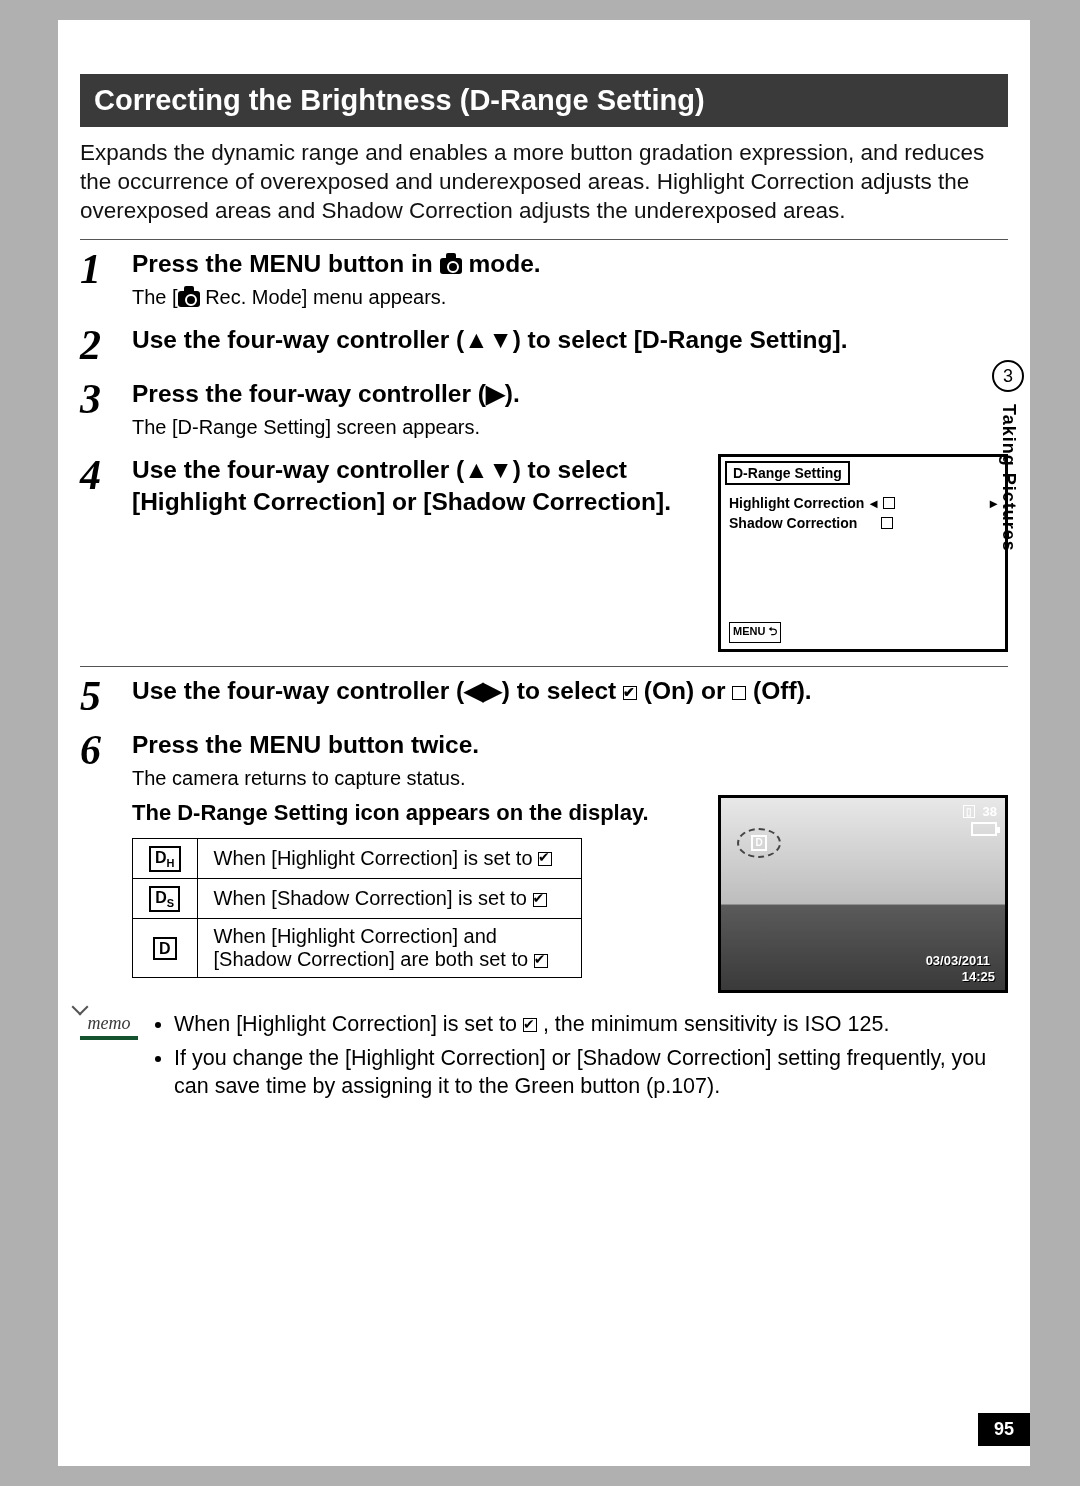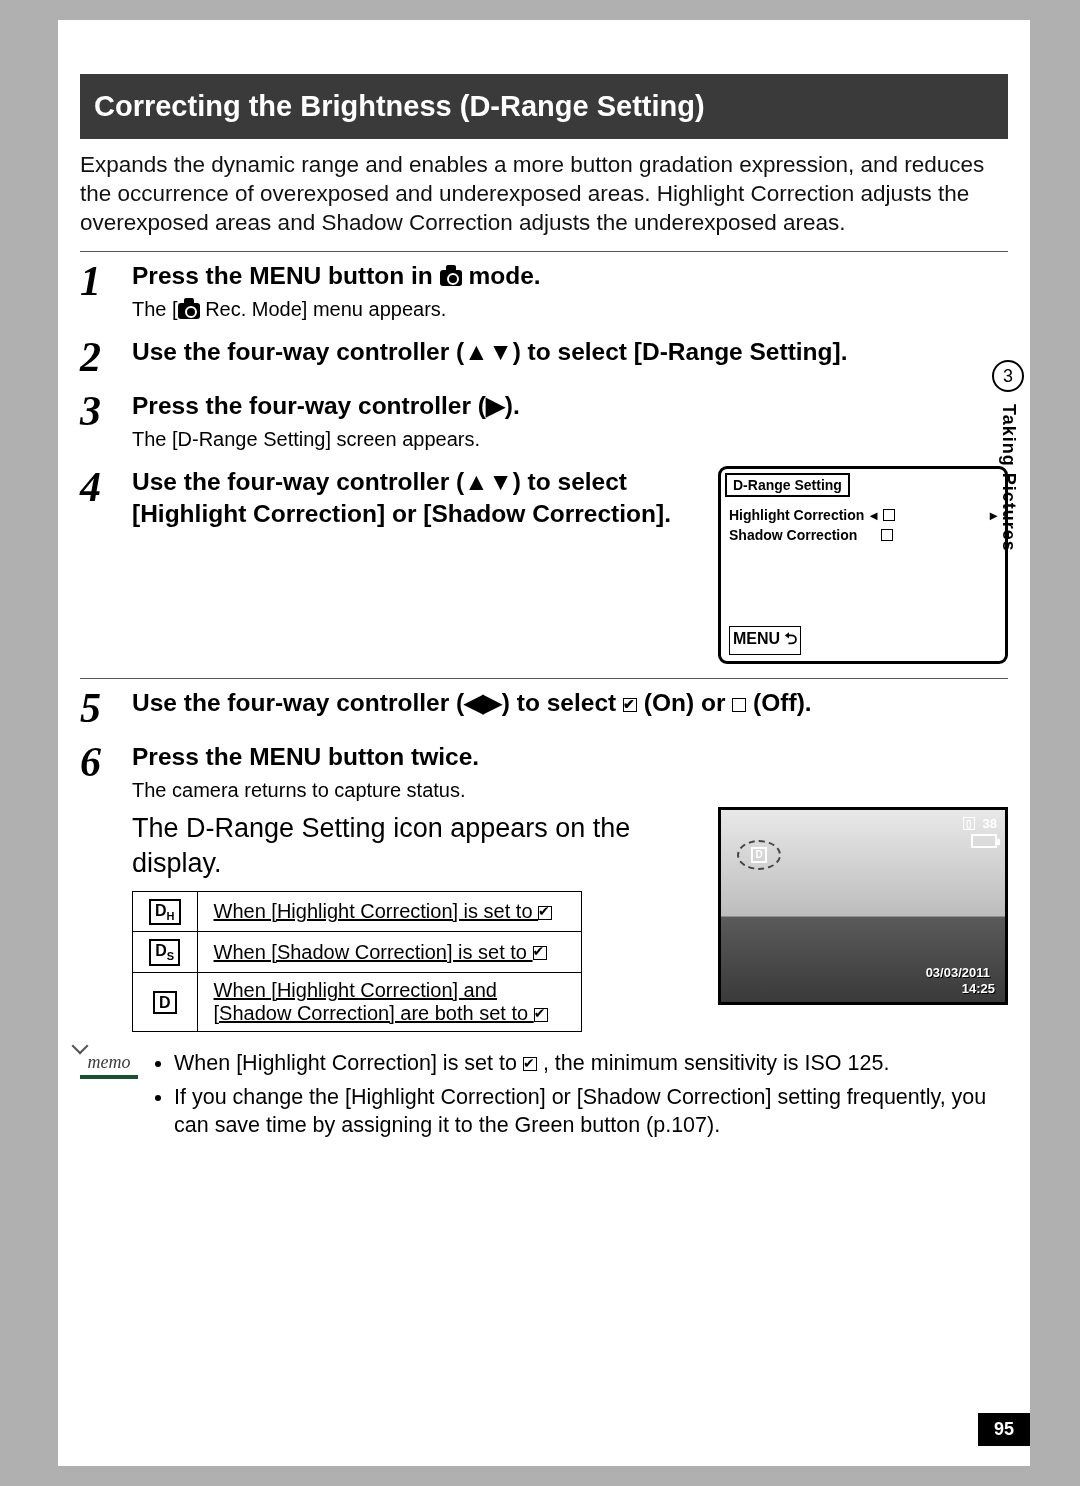--- a/index.html
+++ b/index.html
@@ -17,21 +17,21 @@
     width: 972px;
     height: 1446px;
     background: #fff;
   }
   .section-title {
     margin: 54px 22px 0 22px;
     background: #3a3a3a;
     color: #fff;
     font-size: 29px;
     font-weight: bold;
-    padding: 16px 14px;
+    padding: 10px 14px;
   }
   .intro {
     margin: 12px 22px 0 22px;
     font-size: 22.5px;
     line-height: 1.28;
     color: #111;
   }
   .rule { margin: 14px 22px 0 22px; border: 0; border-top: 1.5px solid #555; }
   .step {
     margin: 8px 22px 0 22px;
@@ -74,29 +74,29 @@
     display:inline-block;
     outline: 2px solid #000;
     padding: 2px 6px;
     font-weight: bold;
     font-size: 14px;
     margin-bottom: 8px;
   }
   .lcd-row { display:flex; justify-content:space-between; align-items:center; font-weight:bold; font-size:14px; margin:4px 2px;}
   .lcd-left { display:flex; align-items:center; gap:6px;}
   .lcd-box-sq { display:inline-block; width:12px; height:12px; border:1.5px solid #000;}
-  .lcd-menu { position:absolute; bottom:6px; left:8px; font-size:16px; font-weight:bold; border:1px solid #000; padding:0 3px;}
+  .lcd-menu { position:absolute; bottom:6px; left:8px; font-size:11px; font-weight:bold; border:1px solid #000; padding:0 3px;}
   .step4-wrap { display:flex; gap:8px; align-items:flex-start; }
   .icon-table {
     margin-left: 78px;
     border-collapse: collapse;
     width: 450px;
     font-size: 20px;
   }
-  .icon-table td { border:1.5px solid #000; padding:6px 16px; vertical-align:middle;text-decoration:underline;}
+  .icon-table td { border:1.5px solid #000; padding:6px 16px; vertical-align:middle;}
   .icon-table td.icontd { width:54px; text-align:center; font-weight:bold; font-size:20px;}
   .iconbox { display:inline-block; border:2px solid #000; padding:0 4px; font-size:16px; font-weight:bold; line-height:1.2;}
   .camera-img {
     border:3px solid #000;
     width:290px; height:198px;
     background: linear-gradient(#e8e8e8 0%, #bdbdbd 55%, #5a5a5a 56%, #3a3a3a 100%);
     position:relative;
     color:#fff; font-size:13px; font-weight:bold;
   }
   .camera-img .topright { position:absolute; top:6px; right:8px; display:flex; gap:8px; align-items:center;}
@@ -187,21 +187,21 @@
     <div class="stepbody">
       <div class="stepbold">Press the four-way controller (▶).</div>
       <div class="stepdesc">The [D-Range Setting] screen appears.</div>
     </div>
   </div>
 
   <div class="step" style="margin-top:14px;">
     <div class="stepnum">4</div>
     <div class="stepbody step4-wrap">
       <div class="stepbold" style="flex:1;">Use the four-way controller (▲▼) to select [Highlight Correction] or [Shadow Correction].</div>
-      <div class="lcd-box" style="position:relative;border-radius:9px;">
+      <div class="lcd-box" style="position:relative;">
         <span class="lcd-title">D-Range Setting</span>
         <div class="lcd-row">
           <span class="lcd-left">
               <span>Highlight Correction</span> 
               <span>◂</span>
               <span class="lcd-box-sq"></span>
             </span>
           <span>▸</span>
         </div>
         <div class="lcd-row">
@@ -226,21 +226,21 @@
 
   <div class="step" style="margin-top:12px;">
     <div class="stepnum">6</div>
     <div class="stepbody">
       <div class="stepbold">
         <span>Press the </span><span>MENU</span><span> button twice.</span>
       </div>
       <div class="stepdesc">The camera returns to capture status.</div>
       <div style="display:flex; gap:20px; align-items:flex-start; margin-top:4px;">
         <div style="flex:1;">
-          <div class="stepdesc" style="font-size:27px;">The D-Range Setting icon appears on the display.</div>
+          <div class="stepdesc" style="font-size:22px;font-weight:bold;">The D-Range Setting icon appears on the display.</div>
           <table class="icon-table" style="margin-top:10px; margin-left:0;">
             <tbody>
                 <tr>
               <td class="icontd"><span class="iconbox">D<sub style="font-size:11px;">H</sub></span></td>
               <td><span>When [Highlight Correction] is set to </span><span class="checkbox checked"></span></td>
             </tr>
             <tr>
               <td class="icontd"><span class="iconbox">D<sub style="font-size:11px;">S</sub></span></td>
               <td><span>When [Shadow Correction] is set to </span><span class="checkbox checked"></span></td>
             </tr>

